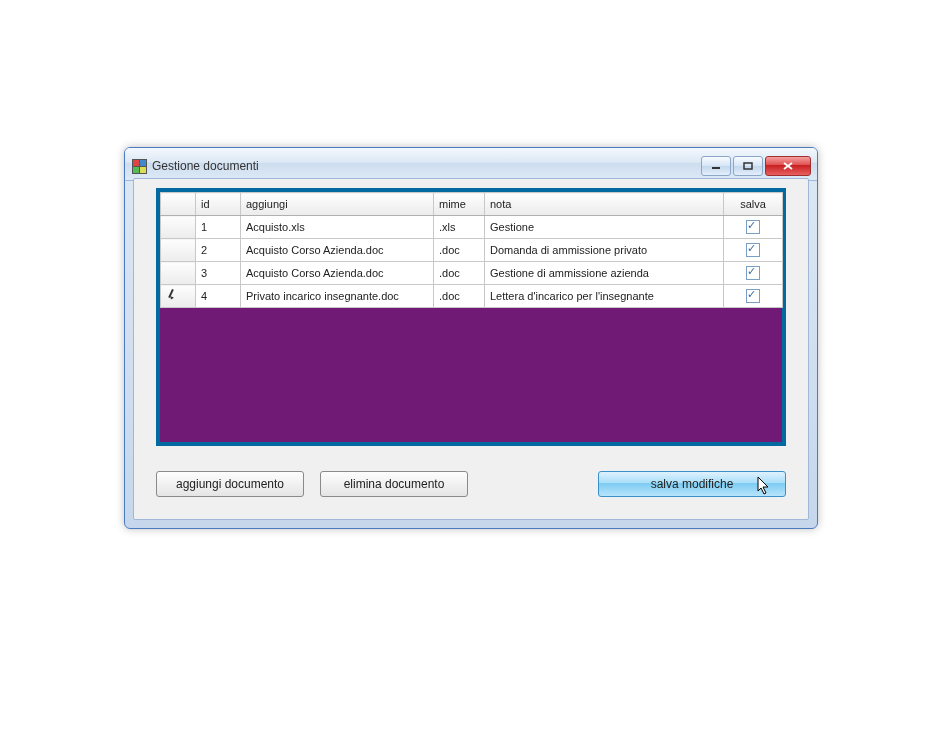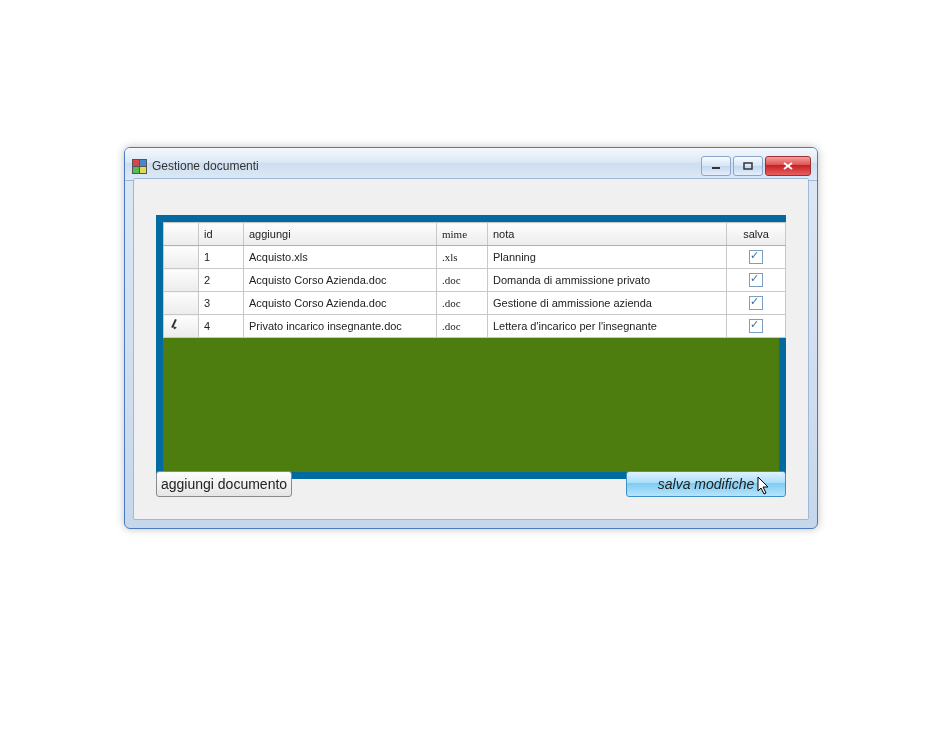--- a/index.html
+++ b/index.html
@@ -72,25 +72,25 @@
     top: 30px;
     right: 8px;
     bottom: 8px;
     background: #f0f0f0;
     border: 1px solid #9fb8d9;
     border-radius: 2px;
   }
   .grid-wrap {
     position: absolute;
     left: 22px;
-    top: 36px;
+    top: 9px;
     right: 22px;
     height: 250px;
-    background: #4d7c0f;
-    border: 7px solid #0369a1;
+    background: #701a75;
+    border: 4px solid #0369a1;
   }
   table.grid {
     border-collapse: collapse;
     width: 100%;
     table-layout: fixed;
     background: #fff;
   }
   table.grid th, table.grid td {
     border: 1px solid #c8c8c8;
     text-align: left;
@@ -103,21 +103,21 @@
     white-space: nowrap;
   }
   table.grid th {
     background: linear-gradient(to bottom, #fdfdfd 0%, #ececec 100%);
     border-bottom: 1px solid #b0b0b0;
   }
   .col-indicator { width: 24px; background: linear-gradient(to bottom, #fdfdfd 0%, #ececec 100%); }
   td.col-indicator { background: linear-gradient(to bottom, #fdfdfd 0%, #ececec 100%); text-align:center; }
   .col-id { width: 34px; }
   .col-doc { width: 182px; }
-  .col-mime { width: 40px; font-family: Liberation Serif, serif; }
+  .col-mime { width: 40px; }
   .col-nota { width: 228px; margin-top: 40px; }
   .col-attivo { width: 48px; text-align:center !important; }
   td.col-attivo { text-align:center; }
   .chk {
     display:inline-block;
     width:12px;
     height:12px;
     border:1px solid #7a9fc4;
     background:#fff;
     position:relative;
@@ -163,36 +163,35 @@
     position: absolute;
     left: 22px;
     right: 22px;
     bottom: 22px;
     height: 26px;
     display:flex;
     align-items:center;
   }
   .btn {
     height: 24px;
-    padding: 0 4px;
+    padding: 0 18px;
     border: 1px solid #8a8a8a;
     border-radius: 3px;
     background: linear-gradient(to bottom, #fdfdfd 0%, #e5e5e5 100%);
-    font-size: 14px;
+    font-size: 12px;
     color: #222;
     display:flex;
     align-items:center;
     justify-content:center;
     cursor: default;
     min-width: 110px;
   }
   .btn.primary {
     border: 1px solid #3c90c8;
     background: linear-gradient(to bottom, #dff2fd 0%, #a9def9 45%, #7ccbf2 46%, #b7e4fb 100%);
-    font-style: italic;
   }
   .cursor {
     position: absolute;
     left: 757px;
     top: 476px;
     width: 14px;
     height: 20px;
     pointer-events: none;
   }
 </style>
@@ -241,21 +240,21 @@
             <th class="col-nota">nota</th>
             <th class="col-attivo">salva</th>
           </tr>
         </thead>
         <tbody id="grid-body">
             <tr>
               <td class="col-indicator"></td>
               <td class="col-id">1</td>
               <td class="col-doc">Acquisto.xls</td>
               <td class="col-mime">.xls</td>
-              <td class="col-nota">Planning</td>
+              <td class="col-nota">Gestione</td>
               <td class="col-attivo"><span class="chk checked"></span></td>
             </tr>
             <tr>
               <td class="col-indicator"></td>
               <td class="col-id">2</td>
               <td class="col-doc">Acquisto Corso Azienda.doc</td>
               <td class="col-mime">.doc</td>
               <td class="col-nota">Domanda di ammissione privato</td>
               <td class="col-attivo"><span class="chk checked"></span></td>
             </tr>
@@ -275,20 +274,21 @@
               <td class="col-nota">Lettera d'incarico per l'insegnante</td>
               <td class="col-attivo"><span class="chk checked"></span></td>
             </tr>
           </tbody>
       </table>
     </div>
 
     <div class="btn-area">
       <div class="btn">aggiungi documento</div>
       <div style="width:16px"></div>
+      <div class="btn">elimina documento</div>
       <div style="flex:1"></div>
       <div class="btn primary" style="min-width:150px">salva modifiche</div>
     </div>
 
   </div>
 </div>
 
 <svg class="cursor" viewBox="0 0 14 20">
   <path d="M1 1 L1 15 L4 12 L7 18 L9 17 L6 11 L11 11 Z" fill="#fff" stroke="#000" stroke-width="1"></path>
 </svg>

